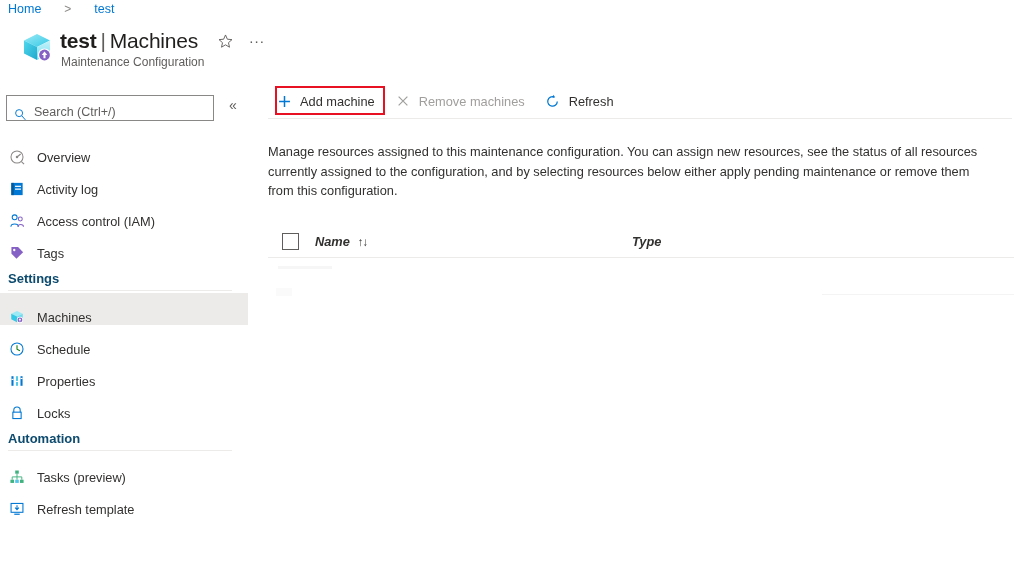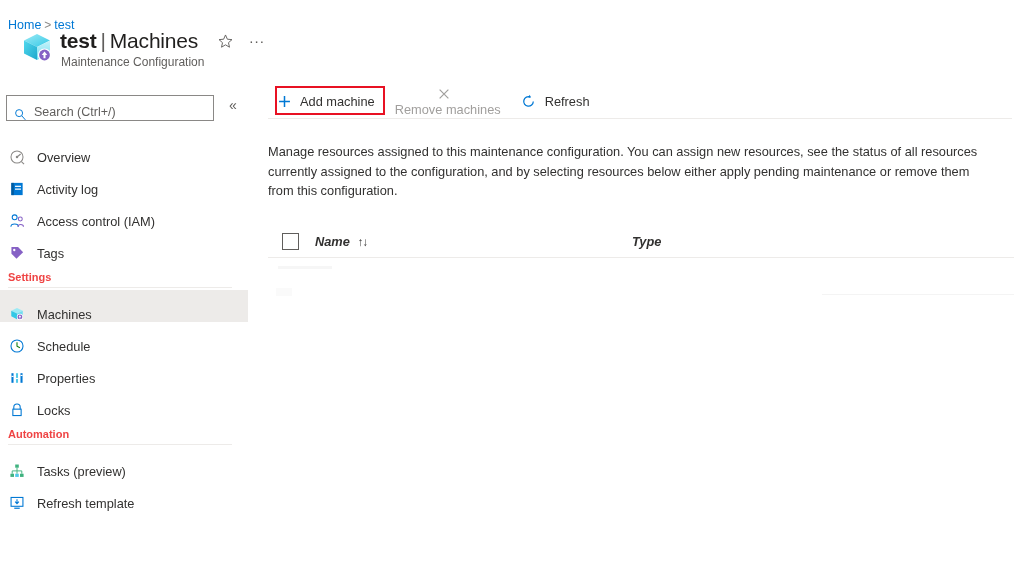--- a/index.html
+++ b/index.html
@@ -8,22 +8,22 @@
     width: 1014px; height: 561px;
     background: #ffffff;
     font-family: "Liberation Sans", sans-serif;
     color: #1b1a19;
     overflow: hidden;
   }
   #app { position: relative; width: 1014px; height: 561px; background:#fff; }
 
   
   .breadcrumb {
-    position: absolute; left: 8px; top: 18px;
-    display: flex; align-items: center; gap: 3px;
+    position: absolute; left: 8px; top: 2px;
+    display: flex; align-items: center; gap: 23px;
     font-size: 12.5px;
   }
   .bc-link { color: #0078d4; cursor: pointer; }
   .bc-sep { color: #8a8886; font-size: 12px; }
 
   
   .title-row {
     position: absolute; left: 20px; top: 28px;
     display: flex; align-items: flex-start;
   }
@@ -78,38 +78,38 @@
     padding-left: 8px; cursor: pointer; width: 248px;
     font-size: 12.8px; color: #323130;
   }
   .navitem.selected { background: #edebe9; }
   .navitem .ic {
     width: 17px; height: 17px; flex: none;
     display: flex; align-items: center; justify-content: center;
     margin-right: 12px;
   }
   .navhead {
-    font-size: 11px; font-weight: 700; color: #ef4444;
+    font-size: 13px; font-weight: 700; color: #0c4a6e;
     padding-left: 8px; margin-top: 10px; margin-bottom: 4px;
   }
   .navdiv { height: 1px; background: #edebe9; width: 224px; margin: 0 0 2px 8px; }
 
   
   .content { position: absolute; left: 266px; top: 84px; right: 0; bottom: 0; }
   .toolbar { display: flex; align-items: center; height: 34px; position: relative; }
   .tbtn {
     display: flex; align-items: center; height: 30px;
     padding: 0 10px; font-size: 12.8px; color: #323130; cursor: pointer;
     white-space: nowrap;
   }
   .tbtn .tic {
     width: 16px; height: 16px; margin-right: 8px; flex:none;
     display:flex; align-items:center; justify-content:center;
   }
-  .tbtn.disabled { color: #a19f9d; cursor: default; flex-direction: column; }
+  .tbtn.disabled { color: #a19f9d; cursor: default; }
   .highlight-box {
     position: absolute; left: 9px; top: 2px; width: 110px; height: 29px;
     border: 2px solid #e81123; pointer-events: none;
   }
   .tb-underline {
     position: absolute; left: 2px; top: 34px; width: 744px; height: 1px;
     background: #edebe9;
   }
 
   .desc {

